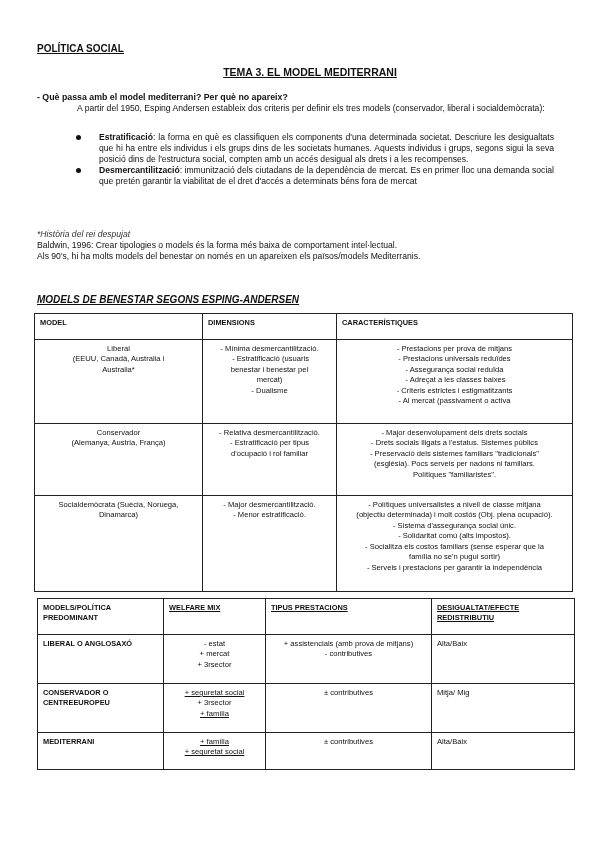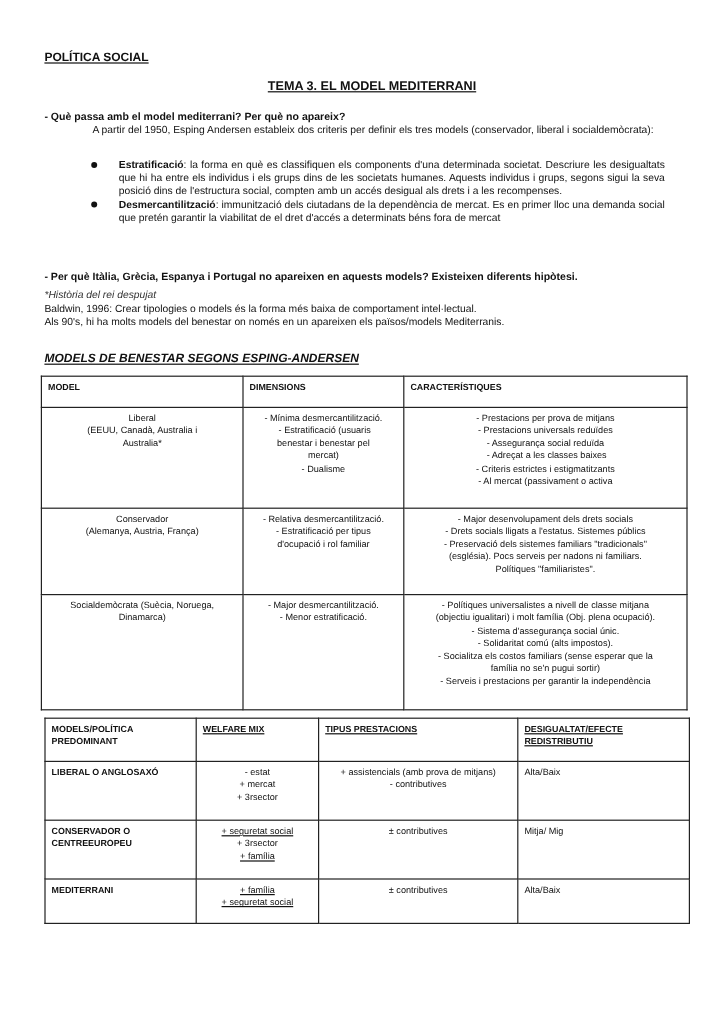--- a/index.html
+++ b/index.html
@@ -55,21 +55,20 @@
         <span class="term">Estratificació</span><span>: la forma en què es classifiquen els components d'una determinada societat. Descriure les desigualtats que hi ha entre els individus i els grups dins de les societats humanes. Aquests individus i grups, segons sigui la seva posició dins de l'estructura social, compten amb un accés desigual als drets i a les recompenses.</span>
       </li>
       <li>
         <span class="dot"></span>
         <span class="term">Desmercantilització</span><span>: immunització dels ciutadans de la dependència de mercat. Es en primer lloc una demanda social que pretén garantir la viabilitat de el dret d'accés a determinats béns fora de mercat</span>
       </li>
     </ul>
   </div>
 
   <div class="abs body-block" style="top:225px;">
-    <div class="q">- Per què Itàlia, Grècia, Espanya i Portugal no apareixen en aquests models? Existeixen diferents hipòtesi.</div>
     <div class="italic" style="margin-top:4px;">*Història del rei despujat</div>
     <div>Baldwin, 1996: Crear tipologies o models és la forma més baixa de comportament intel·lectual.</div>
     <div>Als 90's, hi ha molts models del benestar on només en un apareixen els països/models Mediterranis.</div>
   </div>
 
   <div class="abs section-title">MODELS DE BENESTAR SEGONS ESPING-ANDERSEN</div>
 
   <table class="t1">
     <colgroup>
         <col style="width:168px">
@@ -126,21 +125,21 @@
       <td>
         <span class="line">Socialdemòcrata (Suècia, Noruega,</span>
         <span class="line">Dinamarca)</span>
       </td>
       <td>
         <span class="line">- Major desmercantilització.</span>
         <span class="line">- Menor estratificació.</span>
       </td>
       <td>
         <span class="line">- Polítiques universalistes a nivell de classe mitjana</span>
-        <span class="line">(objectiu igualitari) i molt família (Obj. plena ocupació).</span>
+        <span class="line">(objectiu determinada) i molt costós (Obj. plena ocupació).</span>
         <span class="line">- Sistema d'assegurança social únic.</span>
         <span class="line">- Solidaritat comú (alts impostos).</span>
         <span class="line">- Socialitza els costos familiars (sense esperar que la</span>
         <span class="line">família no se'n pugui sortir)</span>
         <span class="line">- Serveis i prestacions per garantir la independència</span>
       </td>
     </tr>
   </tbody>
     </table>
 

